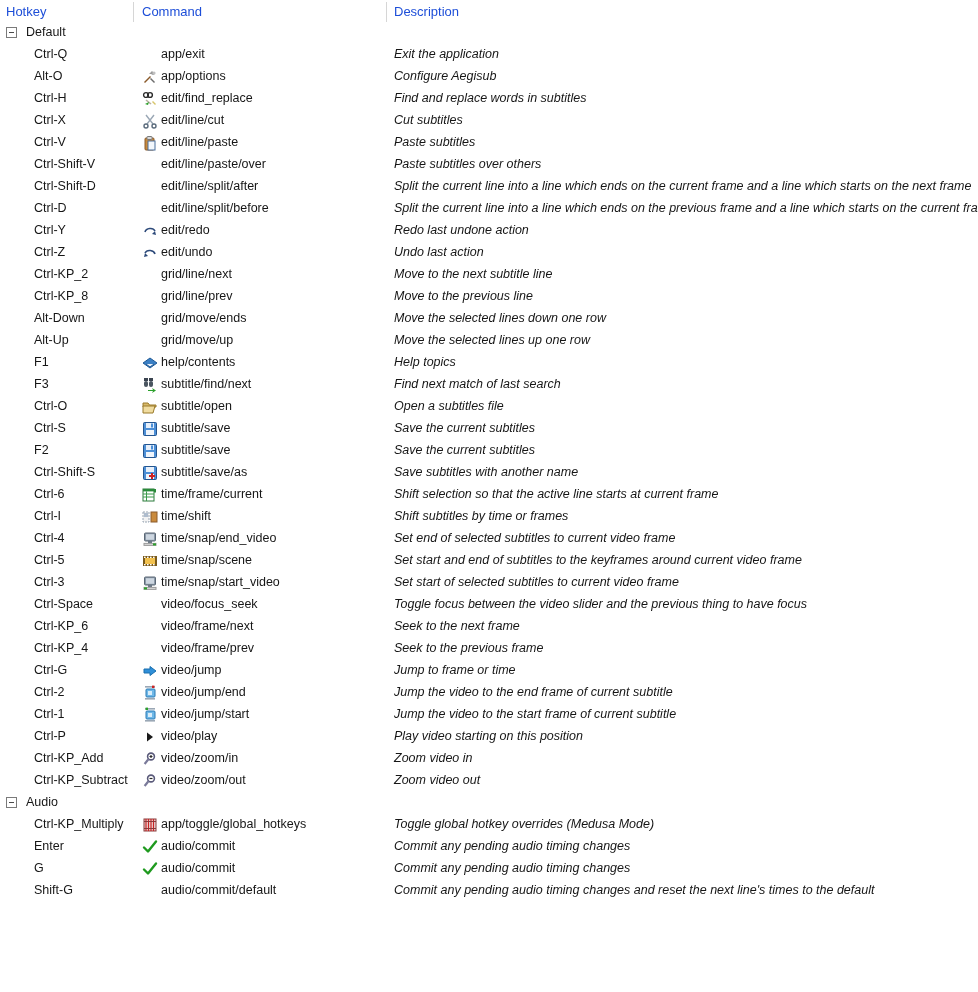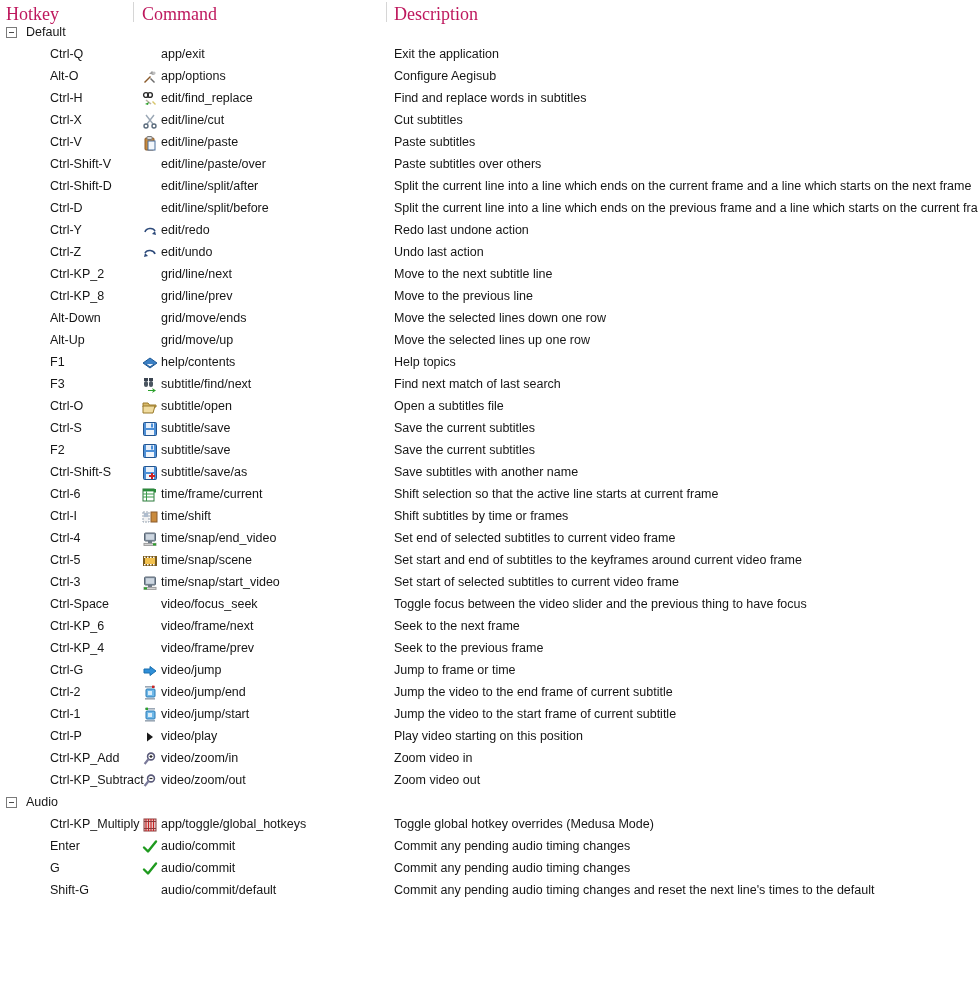--- a/index.html
+++ b/index.html
@@ -20,24 +20,23 @@
   
   .header {
     position: relative;
     height: 22px;
     width: 978px;
     background: #ffffff;
   }
   .header-cell {
     position: absolute;
     top: 4px;
-    font-size: 18px;
-    color: #be185d;
+    font-size: 13px;
+    color: #1d4ed8;
     white-space: nowrap;
-    font-family: Liberation Serif, serif;
   }
   .header-sep {
     position: absolute;
     top: 2px;
     width: 1px;
     height: 20px;
     background: #d6d6d6;
   }
 
   
@@ -75,21 +74,21 @@
     position: absolute;
     left: 26px;
     top: 3px;
     white-space: nowrap;
     color: #161616;
   }
 
   
   .hotkey {
     position: absolute;
-    left: 50px;
+    left: 34px;
     top: 3px;
     white-space: nowrap;
     color: #161616;
     text-align: center;
   }
   .cmd-icon {
     position: absolute;
     left: 142px;
     top: 3px;
     width: 16px;
@@ -104,20 +103,21 @@
     top: 3px;
     white-space: nowrap;
     color: #161616;
   }
   .description {
     position: absolute;
     left: 394px;
     top: 3px;
     white-space: nowrap;
     color: #161616;
+    font-style: italic;
   }
 </style>
 </head>
 <body>
 
 <div class="header">
   <div class="header-cell" style="left:6px;">Hotkey</div>
   <div class="header-sep" style="left:133px;"></div>
   <div class="header-cell" style="left:142px;">Command</div>
   <div class="header-sep" style="left:386px;"></div>

